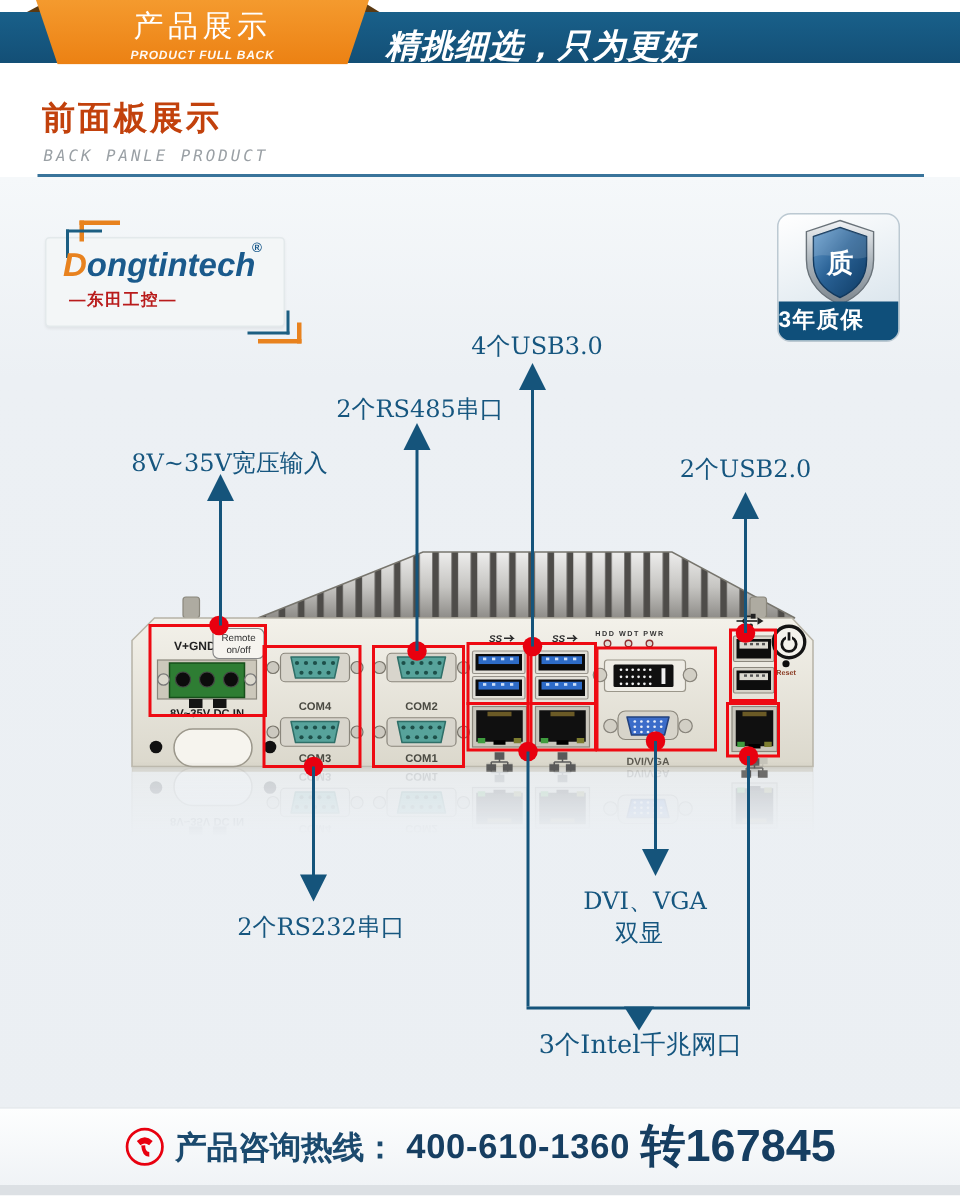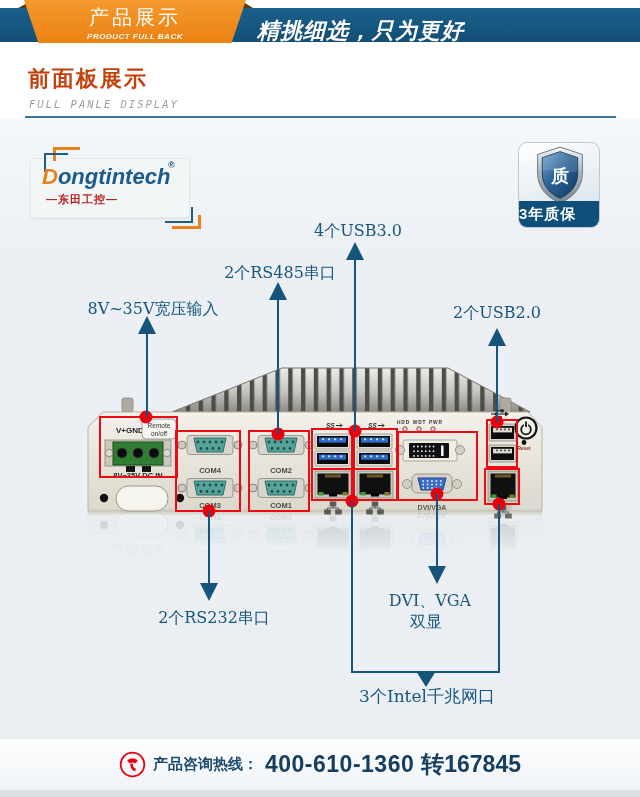--- a/index.html
+++ b/index.html
@@ -40,42 +40,42 @@
          background:linear-gradient(160deg,#ffffff,#dde7ee 75%);overflow:hidden;box-sizing:border-box;}
   .badge-band{position:absolute;left:0;bottom:0;width:100%;height:26px;background:#0f4f7a;
               color:#fff;font-size:15px;font-weight:bold;text-align:left;line-height:26px;letter-spacing:1px;}
   .badge-shield{position:absolute;left:13px;top:2px;}
   
   .callout{color:#16567f;font-size:16px;font-family:"DejaVu Serif",serif;white-space:nowrap;
            transform:translateX(-50%);}
   
   .hotline{left:0;top:738px;width:640px;height:51px;background:linear-gradient(#fdfefe,#f0f3f6);
            border-top:1px solid #e6eaed;display:flex;align-items:center;justify-content:center;gap:7px;}
-  .hot-label{font-size:15px;font-weight:bold;color:#1b4a6e;}
+  .hot-label{font-size:21px;font-weight:bold;color:#1b4a6e;}
   .hot-phone{font-size:23px;font-weight:bold;color:#163e61;letter-spacing:.5px;}
-  .hot-ext{font-size:23px;font-weight:bold;color:#163e61;}
+  .hot-ext{font-size:30px;font-weight:bold;color:#163e61;}
   svg text{font-family:"Liberation Sans",sans-serif;}
 </style>
 </head>
 <body>
 
 <div class="abs content-bg"></div>
 <div class="abs bottom-strip"></div>
 
 <div class="abs topbar"></div>
 <div class="abs fold fold-left"></div>
 <div class="abs fold fold-right"></div>
 <div class="abs ribbon">
   <div class="ribbon-title">产品展示</div>
   <div class="ribbon-sub">PRODUCT FULL BACK</div>
 </div>
 <div class="abs tagline">精挑细选，只为更好</div>
 
 <div class="abs page-title">前面板展示</div>
-<div class="abs page-sub">FULL PANLE DISPLAY</div>
+<div class="abs page-sub">BACK PANLE PRODUCT</div>
 <div class="abs divider"></div>
 
 <div class="abs logo-box"></div>
 <div class="abs br-tl-orange"></div>
 <div class="abs br-tl-blue"></div>
 <div class="abs br-br-orange"></div>
 <div class="abs br-br-blue"></div>
 <div class="abs logo-brand"><span class="d">D</span><span>ongtintech</span></div>
 <div class="abs logo-reg">®</div>
 <div class="abs logo-cn">—东田工控—</div>

